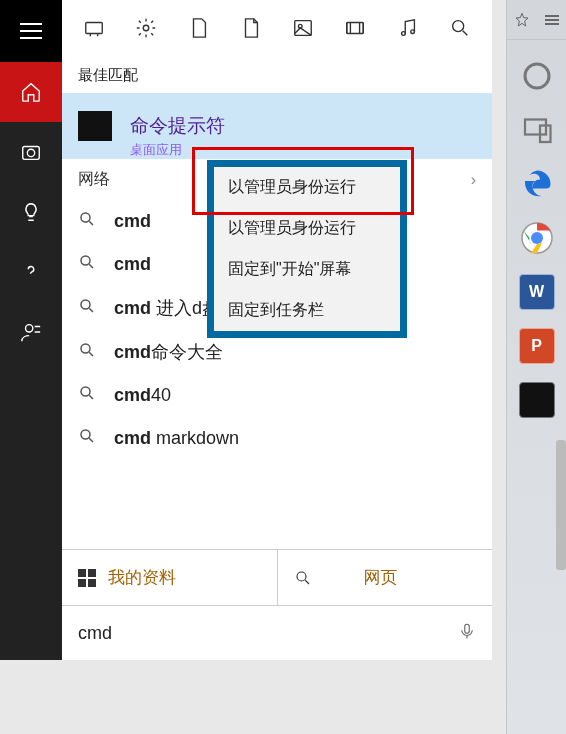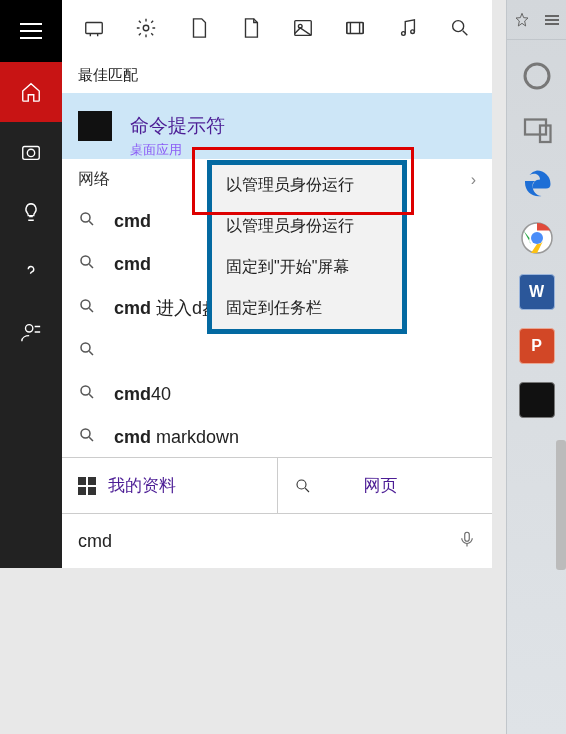--- a/index.html
+++ b/index.html
@@ -3,21 +3,21 @@
 <meta charset="utf-8">
 <style>
   * { box-sizing: border-box; margin: 0; padding: 0; }
   body {
     width: 566px; height: 734px;
     font-family: "Segoe UI", "Microsoft YaHei", sans-serif;
     background: #e8e8e8;
     position: relative;
     overflow: hidden;
   }
-  .container { display:flex; height:568px; }
+  .container { display:flex; height:660px; }
   
   .leftbar {
     width:62px; background:#222; display:flex; flex-direction:column;
   }
   .hamburger {
     height:62px; background:#000; display:flex; align-items:center; justify-content:center;
     cursor:pointer;
   }
   .hamburger-lines { width:22px; height:16px; display:flex; flex-direction:column; justify-content:space-between;}
   .hamburger-lines span { height:2px; background:#fff; }
@@ -60,40 +60,40 @@
   .suggest-list li .sicon { width:22px; margin-right:14px; }
   .suggest-list li .sicon svg { width:18px; height:18px; stroke:#555; fill:none; stroke-width:2;}
   .suggest-list li b { font-weight:600; }
 
   
   .bottom-tabs {
     position:absolute; bottom:55px; left:0; right:0; height:56px;
     display:flex; border-top:1px solid #ccc; background:#fff;
   }
   .btab {
-    flex:1; display:flex; align-items:center; padding:0 16px; font-size:17px; color:#4c1d95;
+    flex:1; display:flex; align-items:center; padding:0 16px; font-size:17px; color:#a16207;
     border-right:1px solid #ccc; cursor:pointer;
   }
   .btab:last-child { border-right:none;gap:40px;}
   .btab svg { width:18px; height:18px; margin-right:12px; stroke:#333; fill:none; stroke-width:1.5;}
   .btab .winlogo { width:18px; height:18px; margin-right:12px; display:grid; grid-template-columns:1fr 1fr; grid-template-rows:1fr 1fr; gap:2px;}
   .btab .winlogo span { background:#333; }
 
   .searchbar {
     position:absolute; bottom:0; left:0; right:0; height:55px;
     border-top:1px solid #ccc; display:flex; align-items:center; padding:0 16px;
     font-size:18px; color:#222; background:#fff;
   }
   .searchbar .mic { margin-left:auto; }
   .searchbar .mic svg{ width:18px; height:22px; stroke:#666; fill:none; stroke-width:1.5;}
 
   
   .ctxmenu {
     position:absolute; left:145px; top:160px; width:200px;
-    background:#f2f2f2; border:5px solid #0369a1; z-index:20;
+    background:#f2f2f2; border:7px solid #0369a1; z-index:20;
   }
   .ctxmenu .citem {
     padding:10px 14px; font-size:16px; color:#222; cursor:pointer;
   }
   .highlight-box {
     position:absolute; left:130px; top:147px; width:222px; height:68px;
     border:3px solid #d00; z-index:21; pointer-events:none;
   }
 
   
@@ -228,20 +228,21 @@
               <circle cx="10" cy="10" r="6"></circle>
               <path d="M20 20l-5-5"></path>
             </svg></span>
           <span><b>cmd</b><span> 进入d盘</span></span>
         </li>
       <li>
           <span class="sicon"><svg viewBox="0 0 24 24">
               <circle cx="10" cy="10" r="6"></circle>
               <path d="M20 20l-5-5"></path>
             </svg></span>
+          <span><b>cmd</b><span>命令大全</span></span>
         </li>
       <li>
           <span class="sicon"><svg viewBox="0 0 24 24">
               <circle cx="10" cy="10" r="6"></circle>
               <path d="M20 20l-5-5"></path>
             </svg></span>
           <span><b>cmd</b><span>40</span></span>
         </li>
       <li>
           <span class="sicon"><svg viewBox="0 0 24 24">

